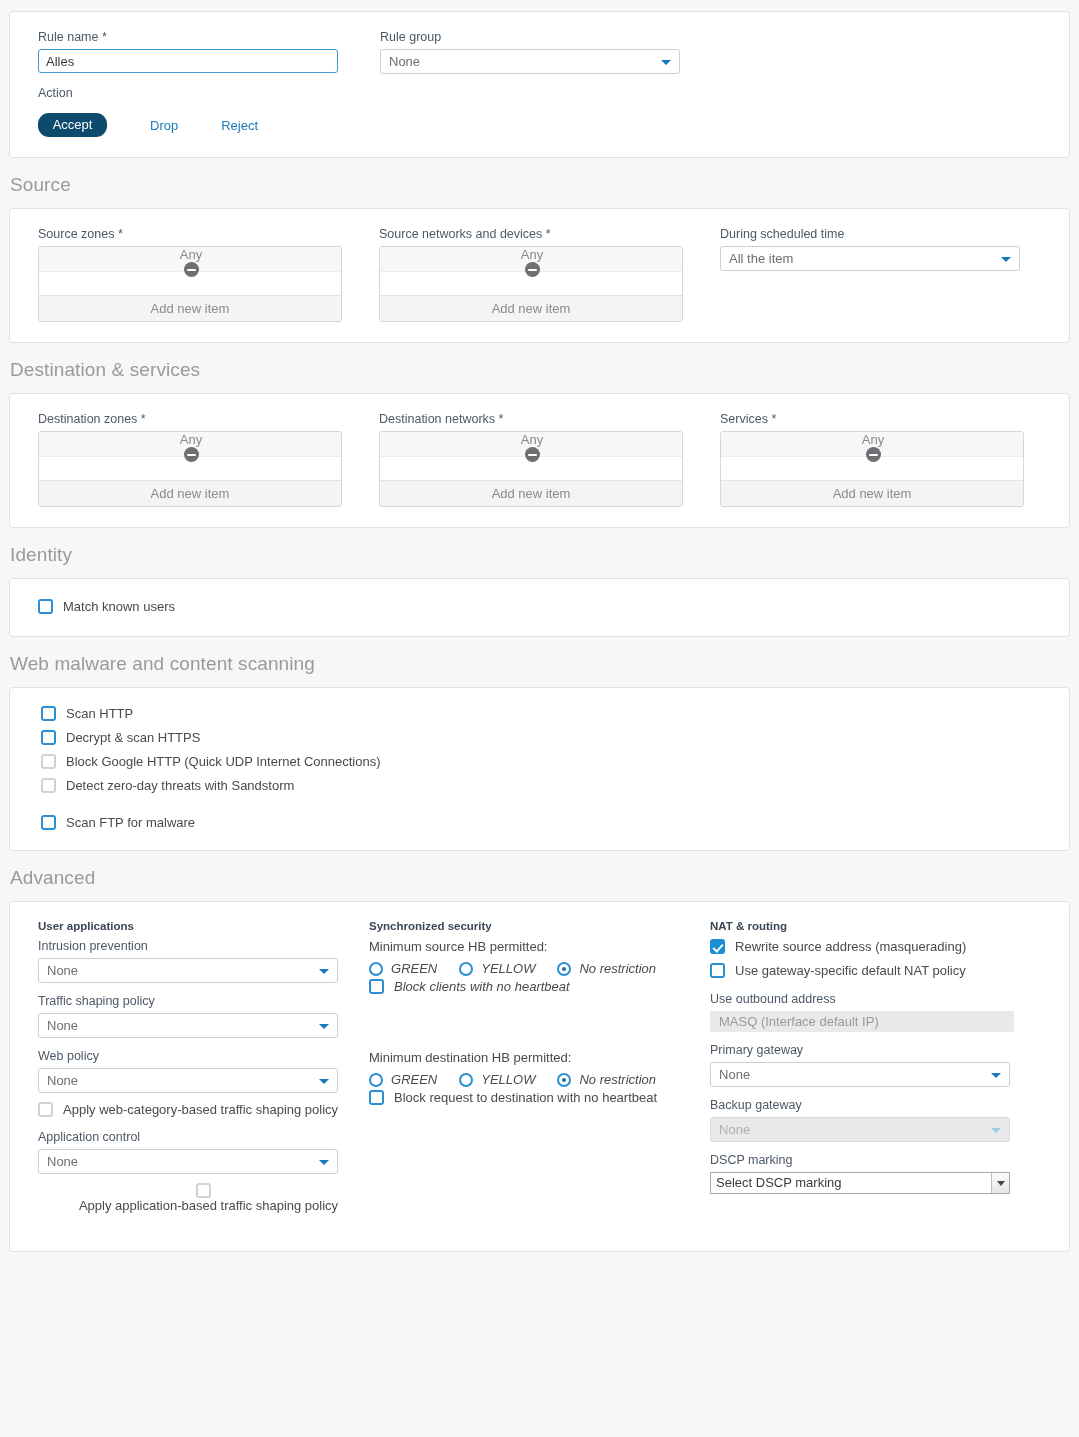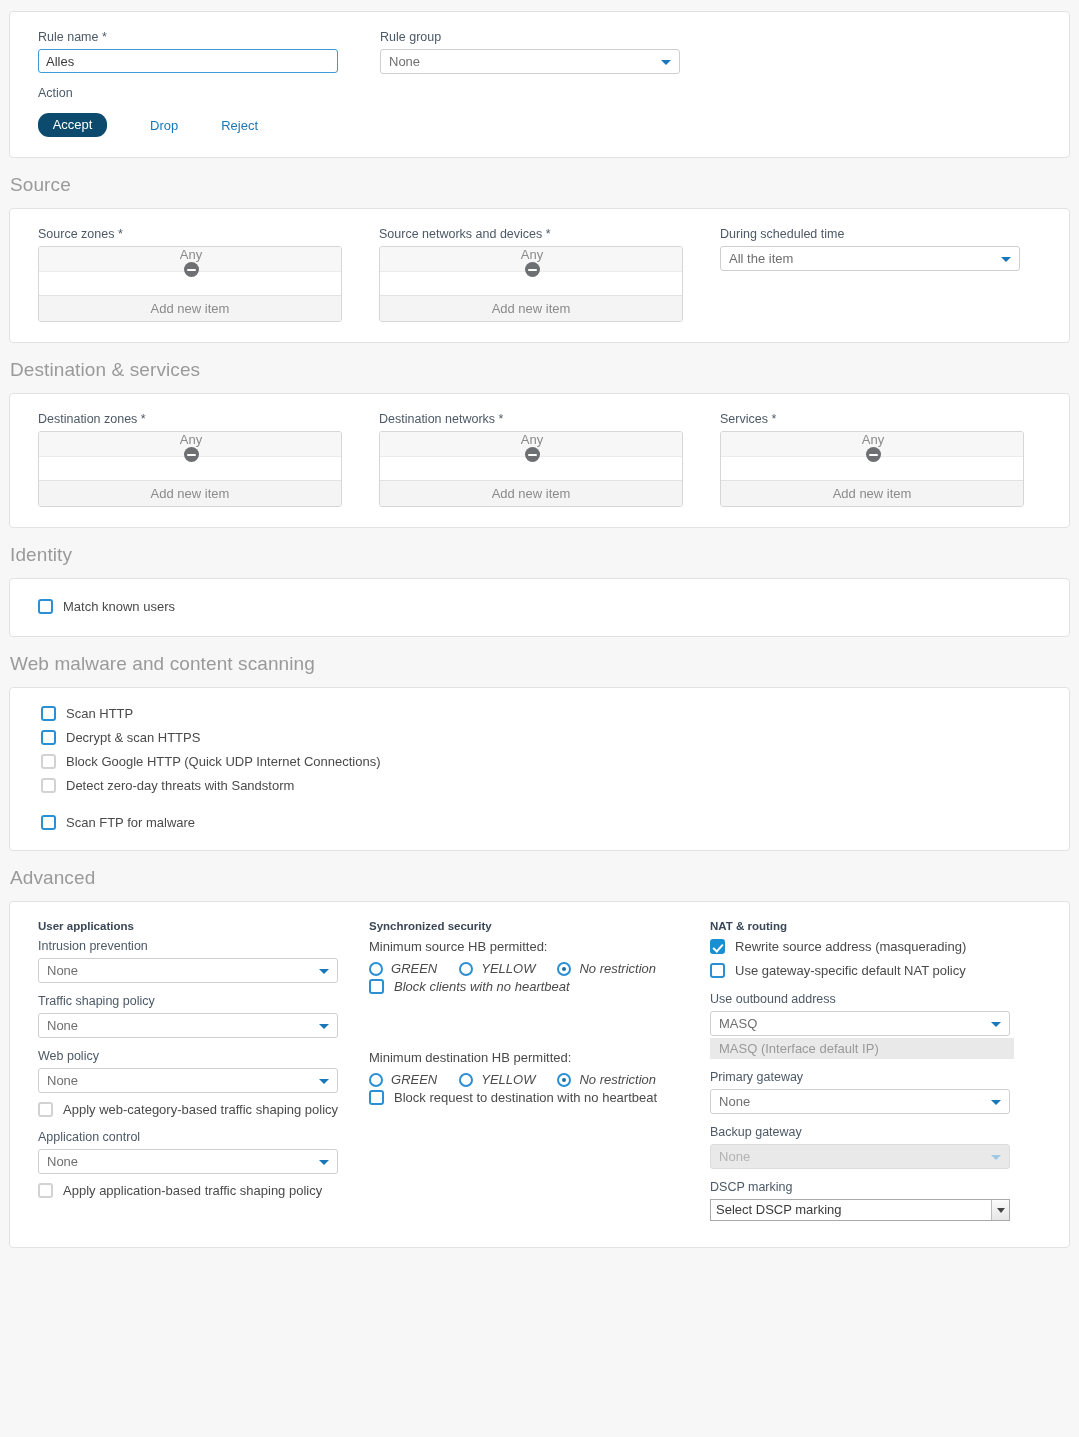--- a/index.html
+++ b/index.html
@@ -456,21 +456,21 @@
           <span class="cb disabled"></span>
           <span class="cb-lbl">Apply web-category-based traffic shaping policy</span>
         </div>
 
         <span class="lbl">Application control</span>
         <div class="sel-wrap" style="margin-bottom:9px;">
           <div class="sel">None</div>
           <span class="caret"></span>
         </div>
 
-        <div class="cbrow" style="margin-bottom:12px;">
+        <div class="cbrow" style="margin-bottom:12px;flex-direction:column;">
           <span class="cb disabled"></span>
           <span class="cb-lbl">Apply application-based traffic shaping policy</span>
         </div>
       </div>
 
       <div class="adv-b">
         <div class="grp-hd">Synchronized security</div>
 
         <div class="sub-lbl">Minimum source HB permitted:</div>
         <div class="radio-row">
@@ -522,24 +522,20 @@
           <span class="cb checked"></span>
           <span class="cb-lbl">Rewrite source address (masquerading)</span>
         </div>
 
         <div class="cbrow" style="margin-bottom:14px;">
           <span class="cb"></span>
           <span class="cb-lbl">Use gateway-specific default NAT policy</span>
         </div>
 
         <span class="lbl">Use outbound address</span>
-        <div class="sel-wrap">
-          <div class="sel">MASQ</div>
-          <span class="caret"></span>
-        </div>
         <div class="mini-note" style="margin-bottom:11px;">MASQ (Interface default IP)</div>
 
         <span class="lbl">Primary gateway</span>
         <div class="sel-wrap field-gap">
           <div class="sel">None</div>
           <span class="caret"></span>
         </div>
 
         <span class="lbl">Backup gateway</span>
         <div class="sel-wrap field-gap">

